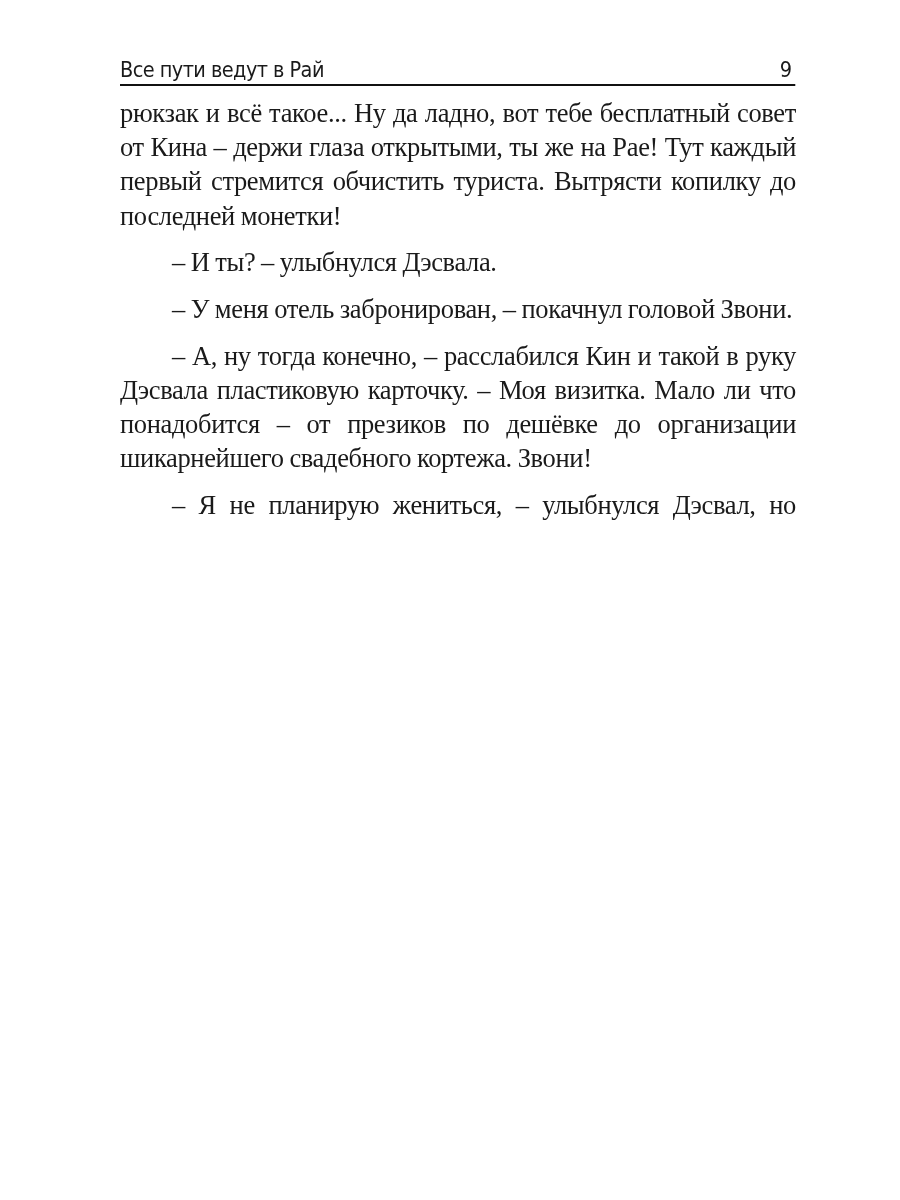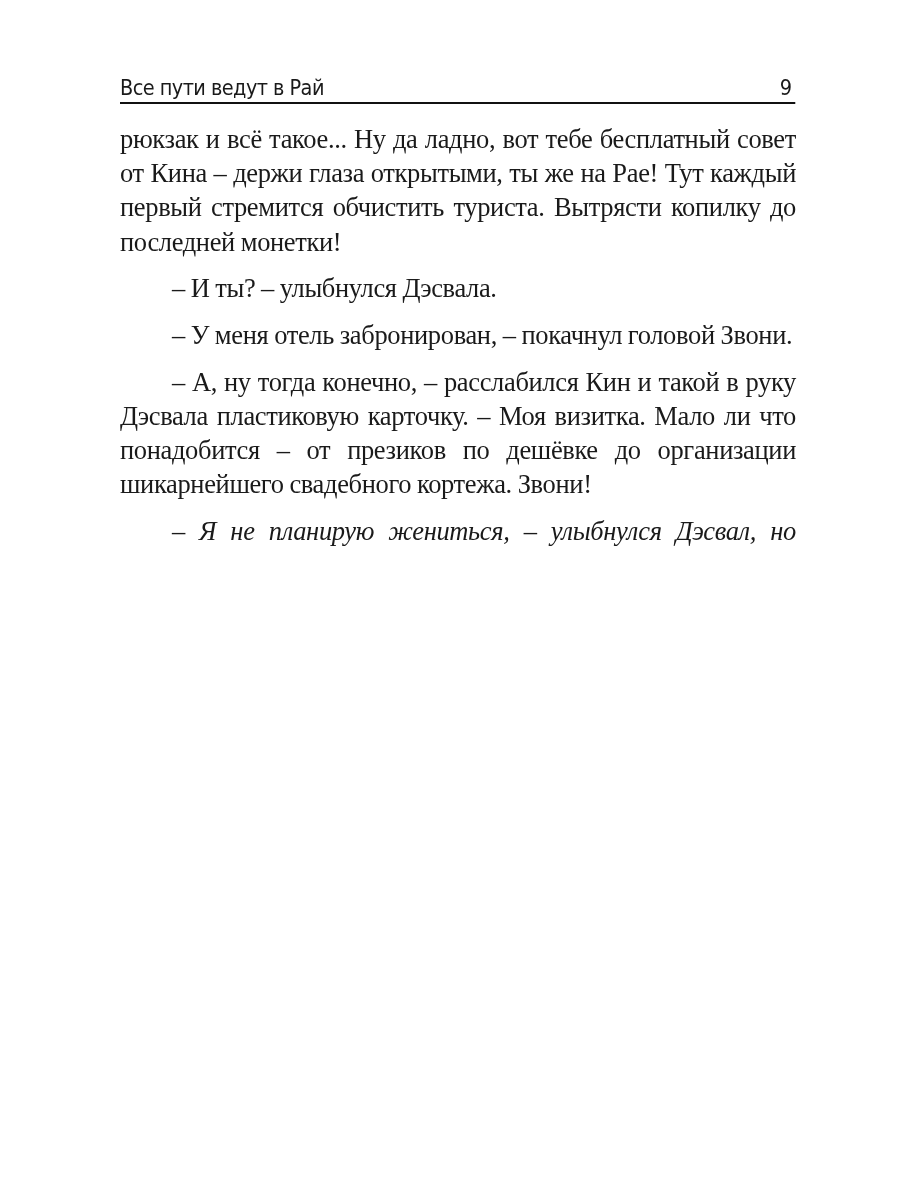--- a/index.html
+++ b/index.html
@@ -10,21 +10,21 @@
     body {
       width: 900px;
       height: 1200px;
       position: relative;
       overflow: hidden;
       color: #1a1a1a;
     }
     .page {
       position: absolute;
       left: 120px;
-      top: 70px;
+      top: 52px;
       width: 676px;
     }
     .running-head {
       display: flex;
       justify-content: space-between;
       align-items: flex-end;
       font-family: "DejaVu Sans", "Liberation Sans", sans-serif;
       font-size: 21px;
       letter-spacing: -0.6px;
       height: 30px;
@@ -32,39 +32,38 @@
       border-bottom: 2.5px solid #111;
       color: #1a1a1a;
       transform: scaleX(0.92);
       transform-origin: left center;
       width: 734px;
     }
     .running-head .page-num {
       padding-right: 4px;
     }
     .body-text {
-      margin-top: 18px;
+      margin-top: 10px;
       font-family: "Liberation Serif", "DejaVu Serif", serif;
       font-size: 26.5px;
       line-height: 34.2px;
       text-align: justify;
       letter-spacing: -0.35px;
       word-spacing: -0.5px;
     }
     .body-text p {
       margin: 0 0 12.5px 0;
       text-indent: 52px;
       hyphens: manual;
     }
     .body-text p.cont {
       text-indent: 0;
     }
     .body-text p.last-line-justify {
       text-align-last: justify;
-      font-style: italic;
     }
   </style>
 </head>
 <body>
 
 <div class="page">
   <div class="running-head">
     <span>Все пути ведут в Рай</span>
     <span class="page-num">9</span>
   </div>

